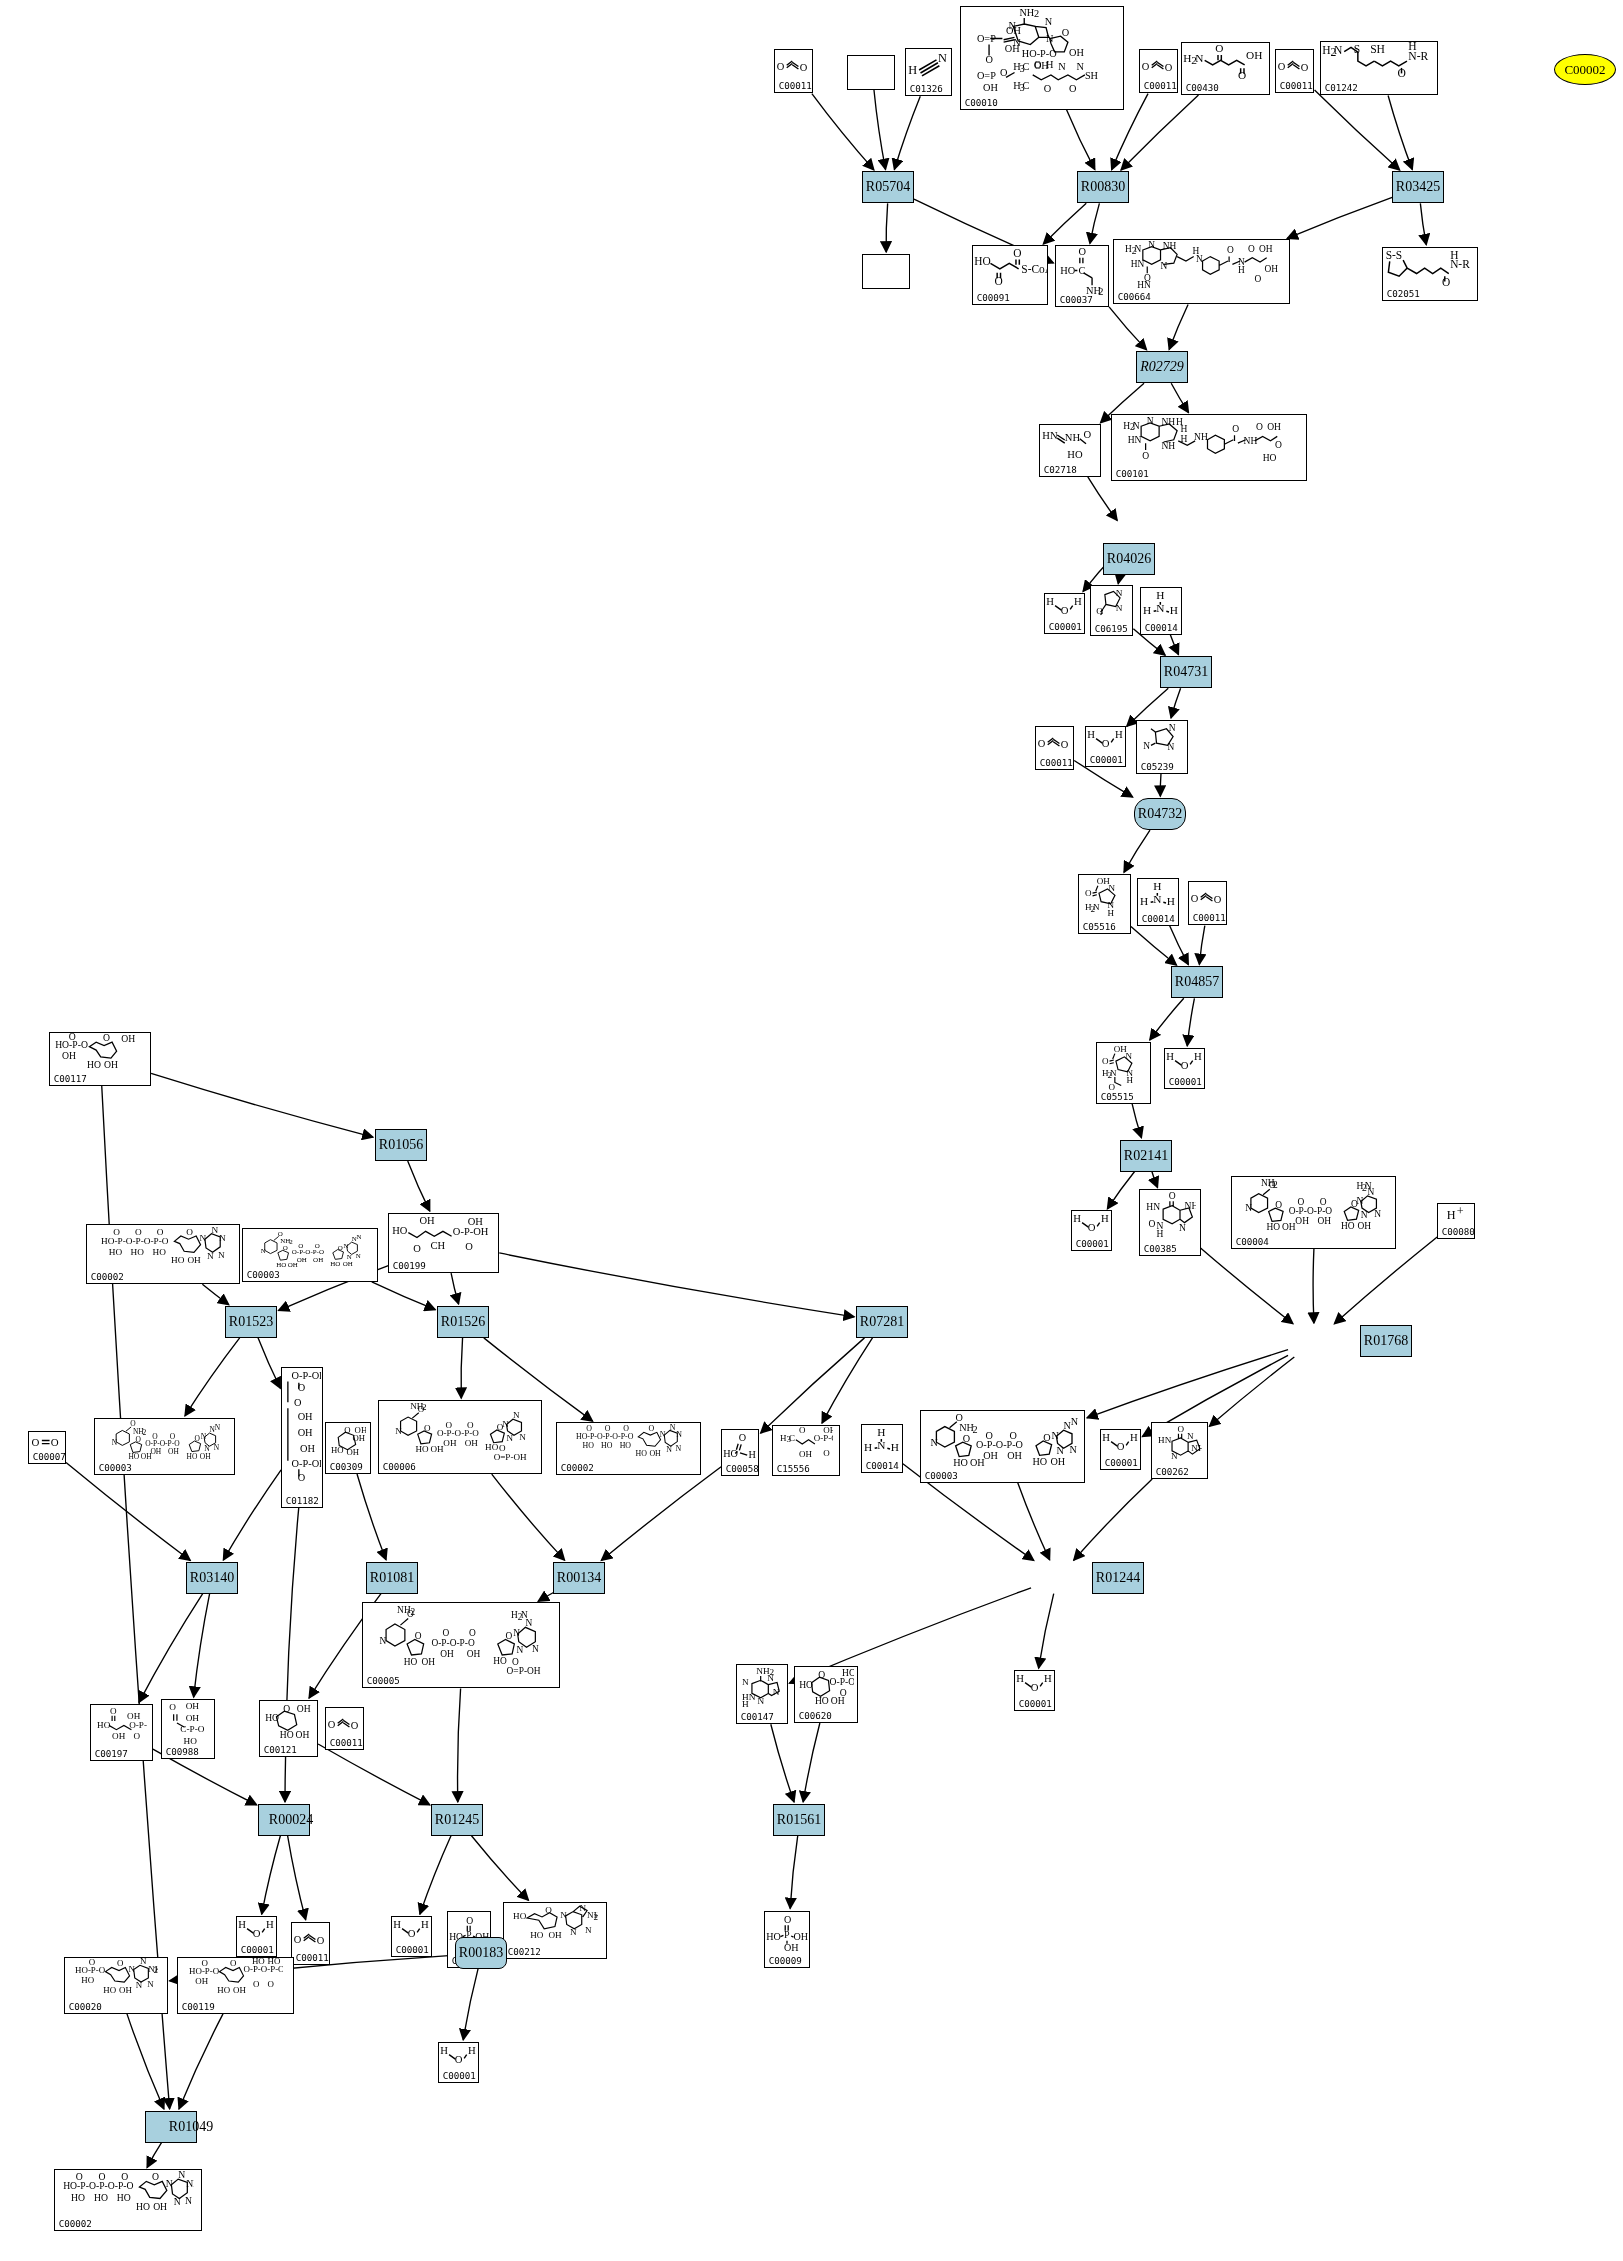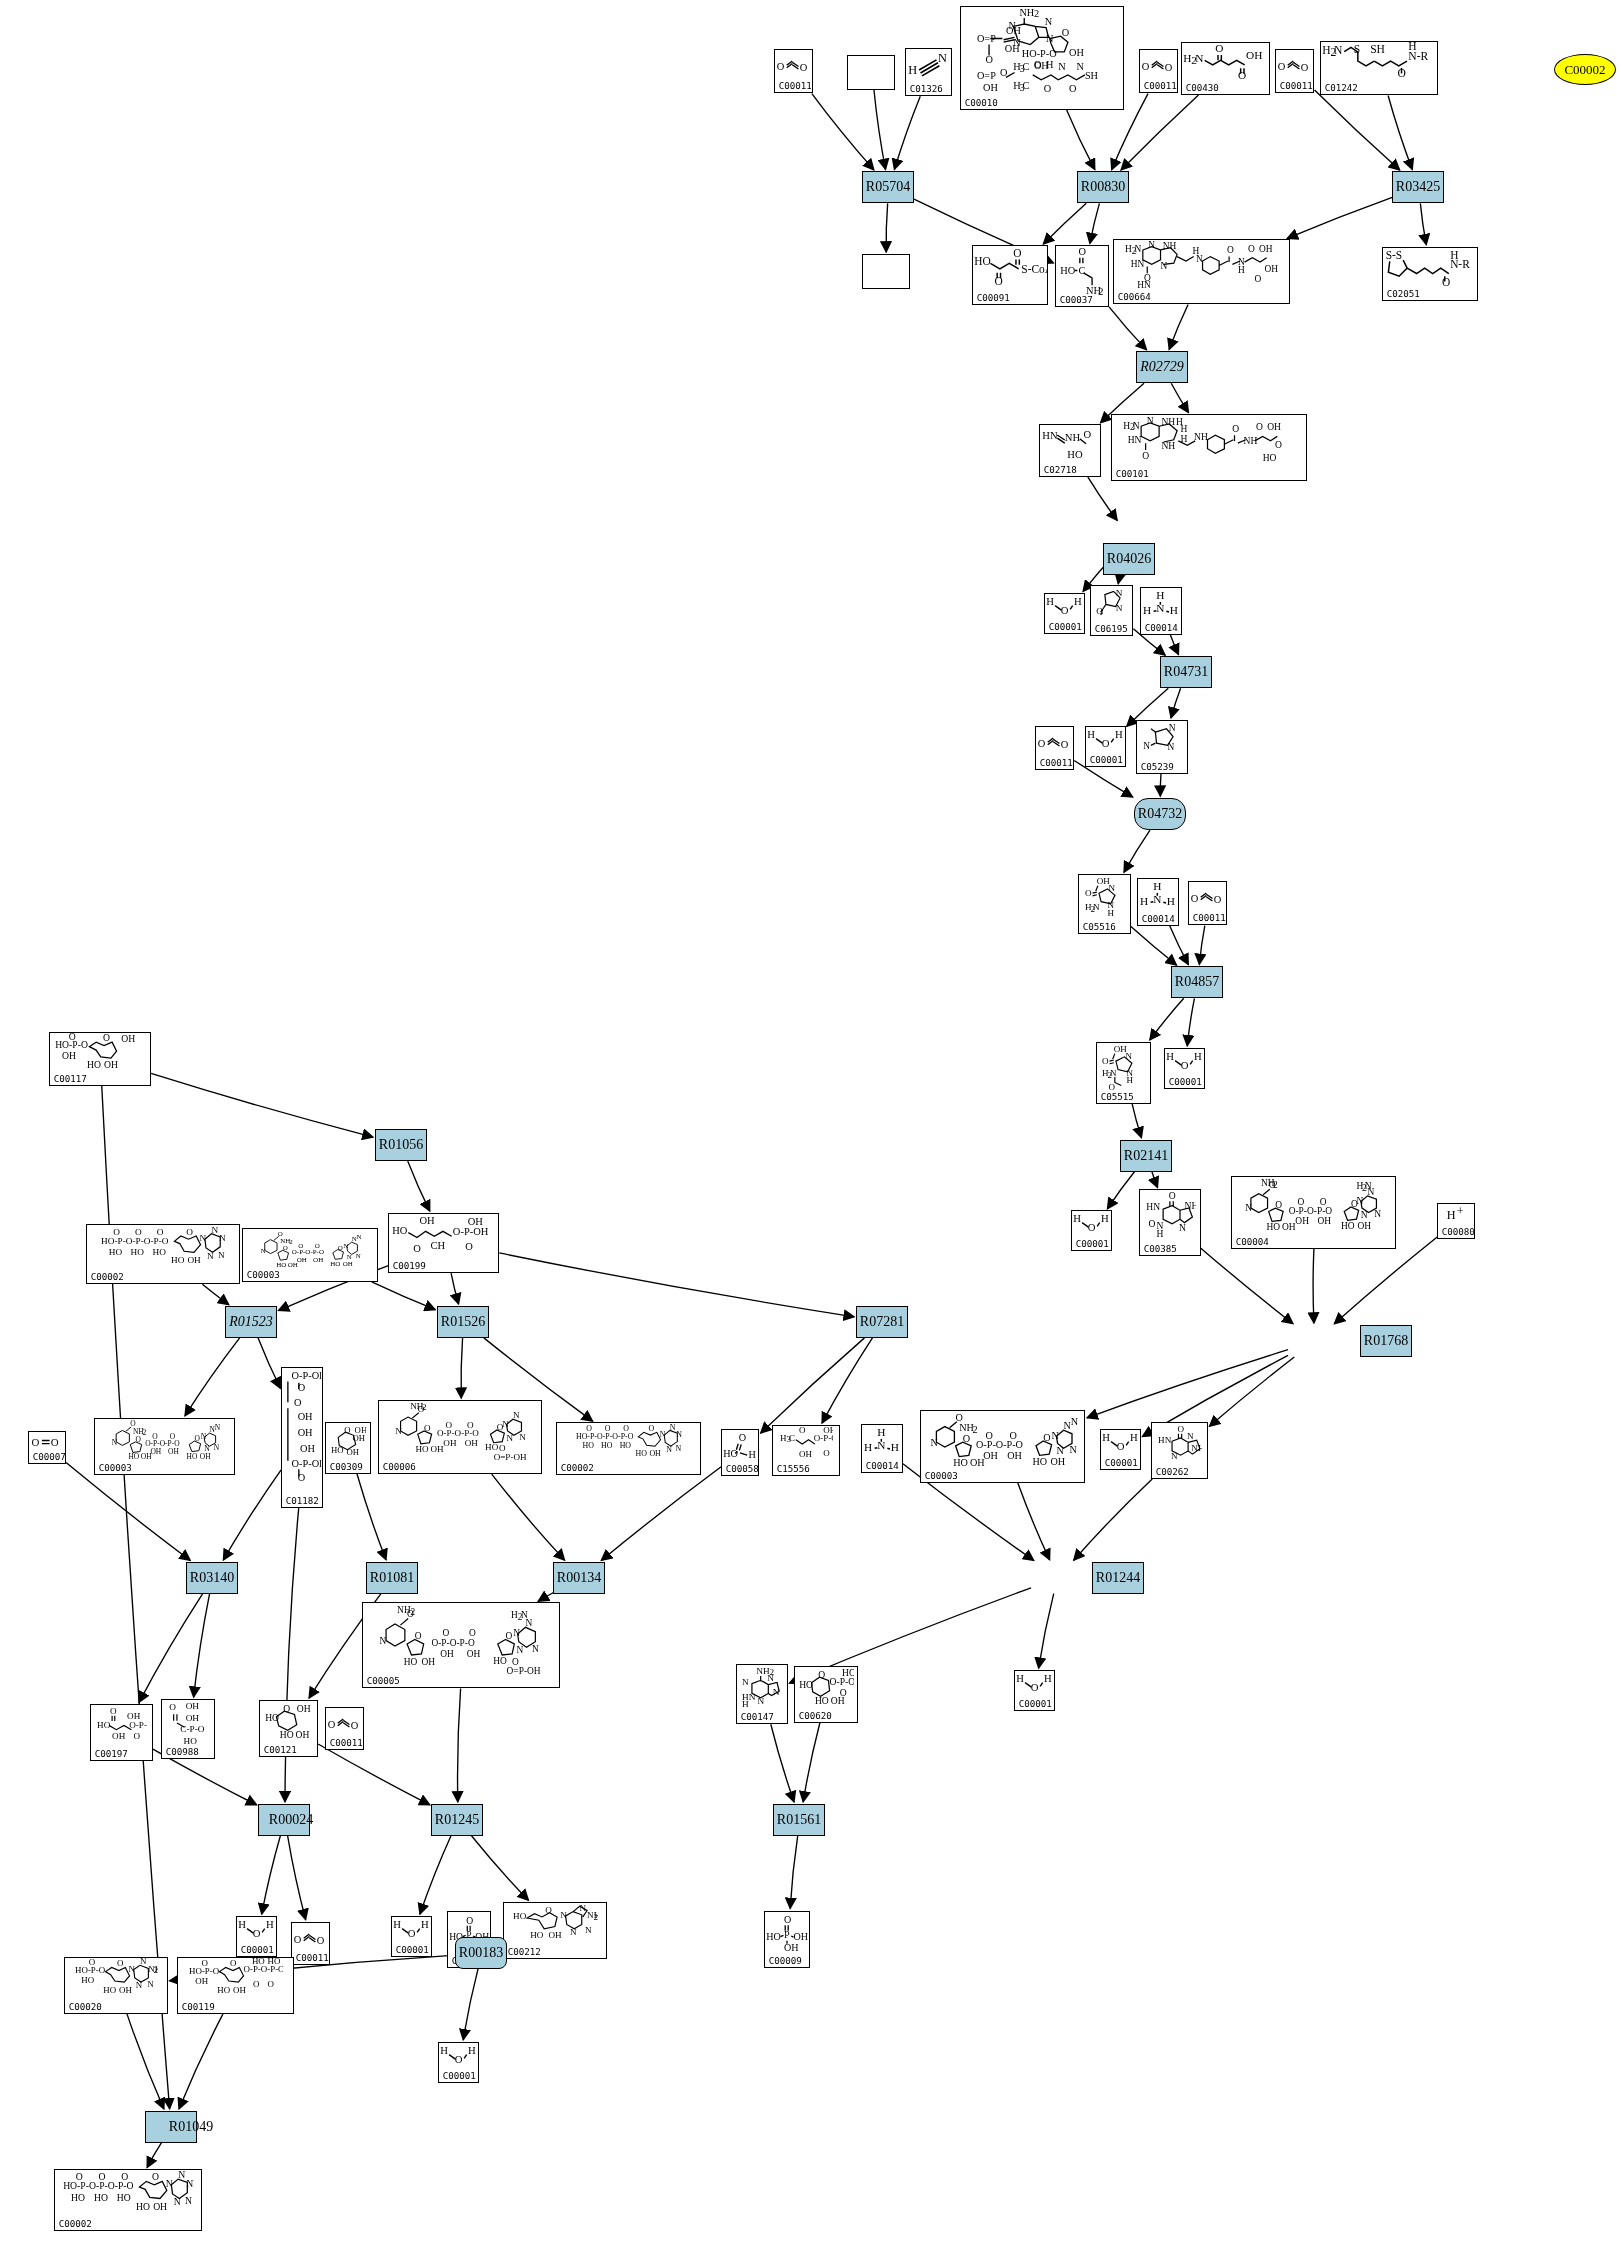--- a/index.html
+++ b/index.html
@@ -1190,21 +1190,21 @@
       </div>
       <div class="rxn" style="left: 1120px; top: 1140px; width: 52px; height: 32px;">
         <span>R02141</span>
       </div>
       <div class="rxn" style="left: 1360px; top: 1325px; width: 52px; height: 32px;">
         <span>R01768</span>
       </div>
       <div class="rxn" style="left: 375px; top: 1129px; width: 52px; height: 32px;">
         <span>R01056</span>
       </div>
-      <div class="rxn" style="left: 225px; top: 1306px; width: 52px; height: 32px; font-style: italic;">
+      <div class="rxn" style="left: 225px; top: 1306px; width: 52px; height: 32px;">
         <span>R01523</span>
       </div>
       <div class="rxn" style="left: 437px; top: 1306px; width: 52px; height: 32px;">
         <span>R01526</span>
       </div>
       <div class="rxn" style="left: 856px; top: 1306px; width: 52px; height: 32px;">
         <span>R07281</span>
       </div>
       <div class="rxn" style="left: 186px; top: 1562px; width: 52px; height: 32px;">
         <span>R03140</span>

